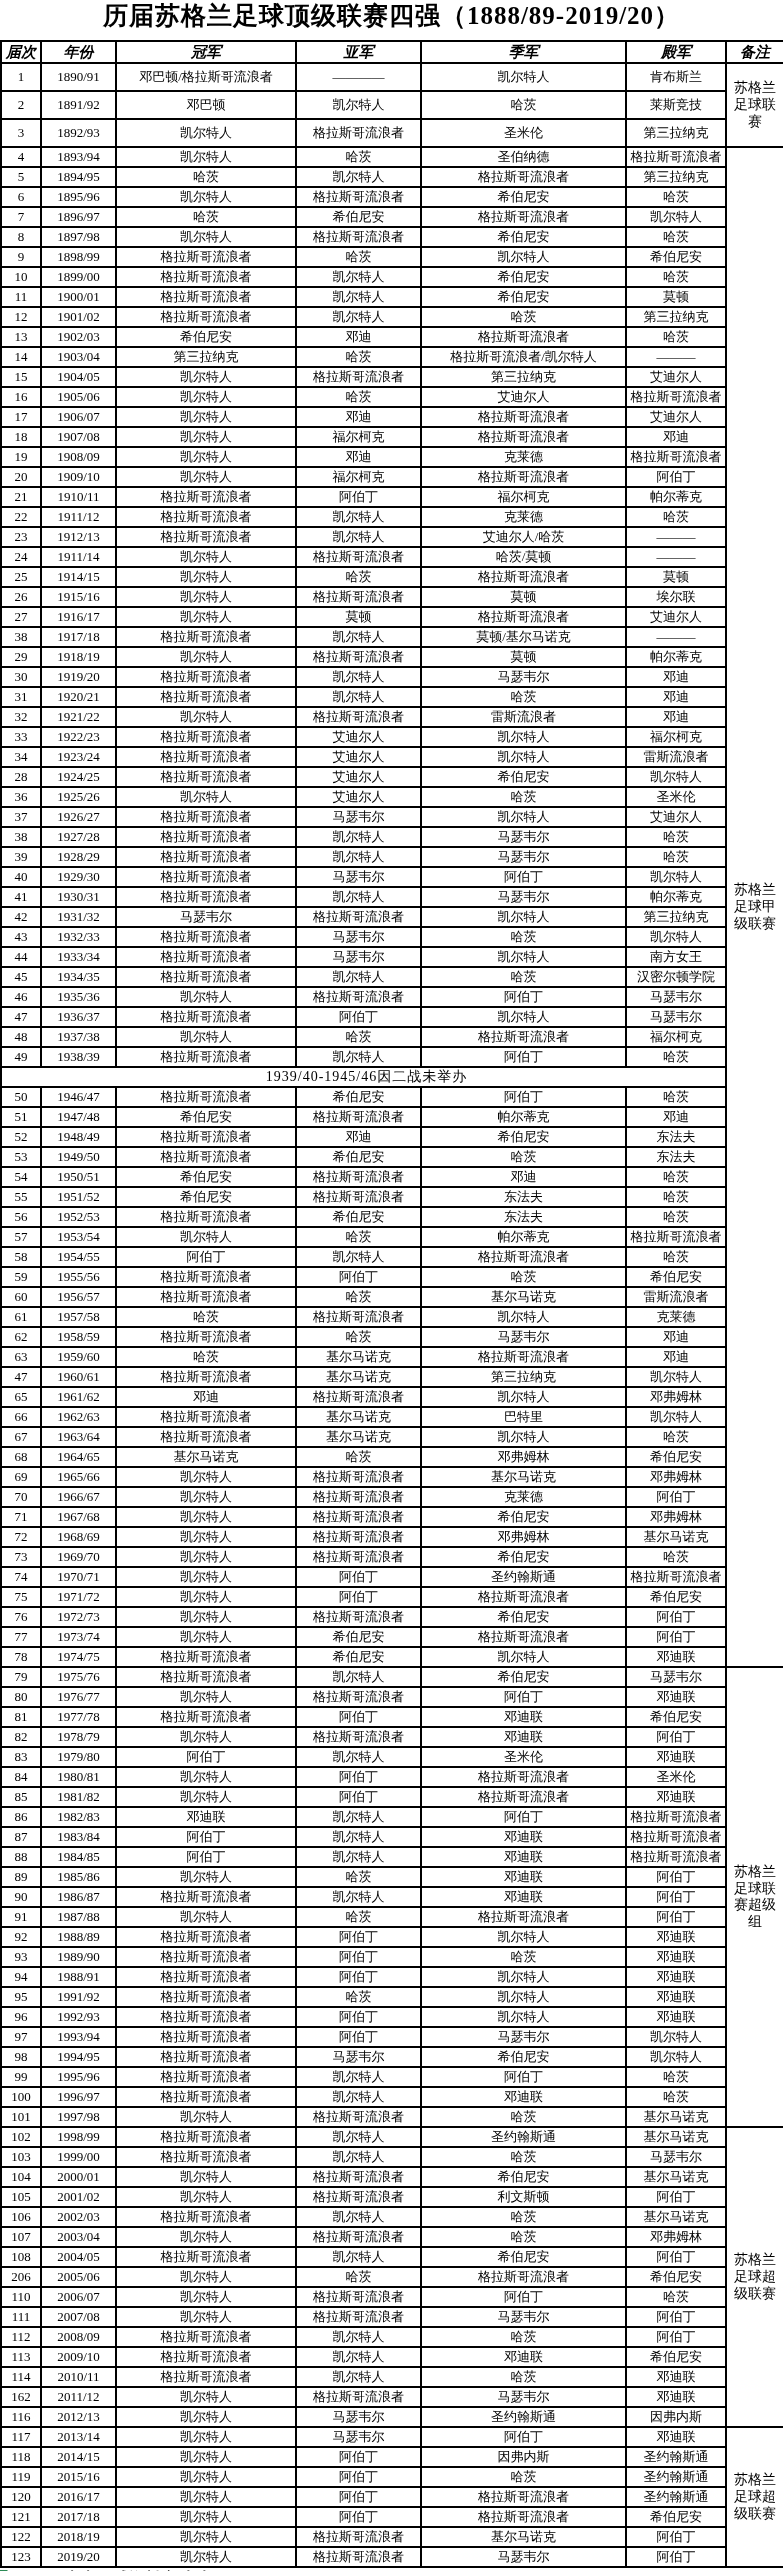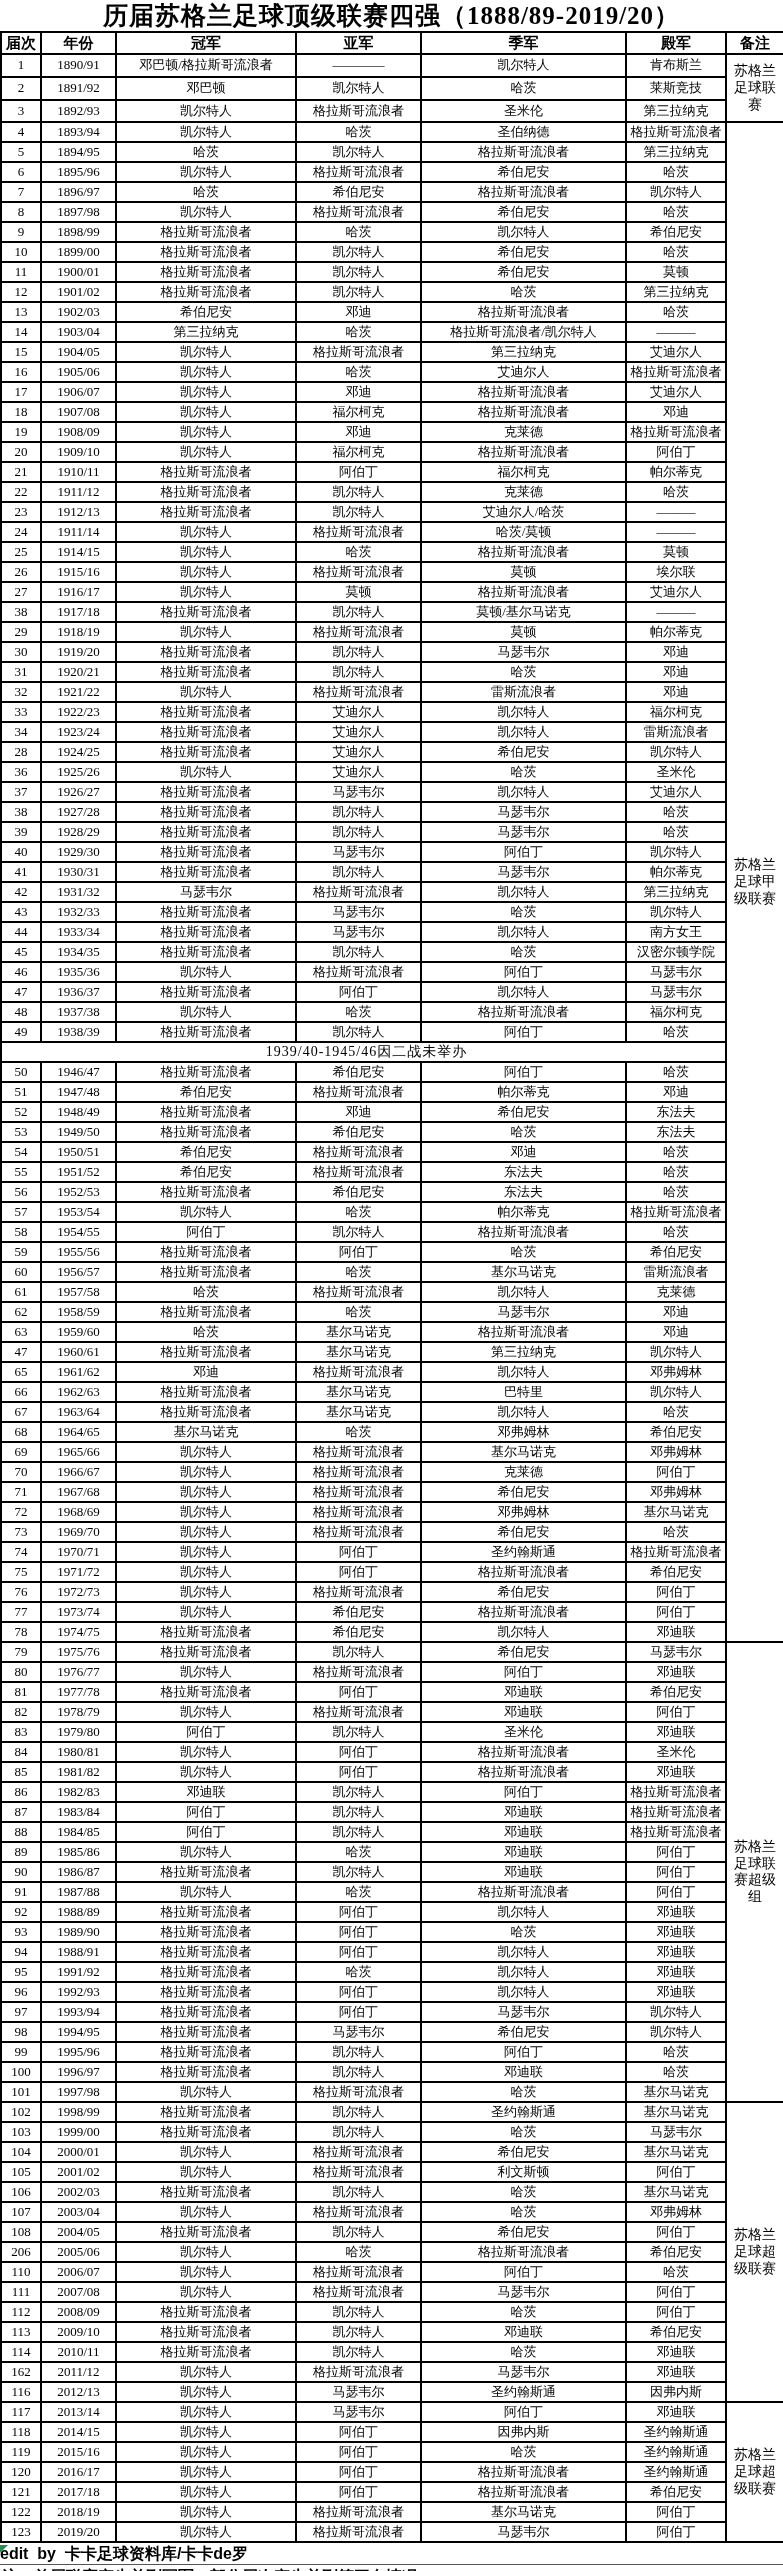--- a/index.html
+++ b/index.html
@@ -1,24 +1,24 @@
 <!DOCTYPE html>
 <html><head>
 <meta charset="utf-8">
 <style>
   html,body{margin:0;padding:0;background:#ffffff;}
   body{width:783px;font-family:"Liberation Serif","DejaVu Serif",serif;color:#000;}
   .page{width:783px;}
-  .title{height:31px;line-height:31px;text-align:center;font-size:25px;font-weight:bold;letter-spacing:1px;white-space:nowrap;}
+  .title{height:40px;line-height:31px;text-align:center;font-size:25px;font-weight:bold;letter-spacing:1px;white-space:nowrap;}
   table{border-collapse:collapse;width:783px;table-layout:fixed;}
   th,td{border:2px solid #000;padding:0 2px;overflow:hidden;}
-  th{font-size:15px;font-weight:bold;height:20px;}
+  th{font-size:15px;font-weight:bold;height:20px;font-style:italic;}
   td{font-size:13px;text-align:center;white-space:nowrap;height:18px;}
   tbody tr{height:20px;}
-  td.remark{white-space:normal;font-size:14px;line-height:1.2;text-align:center;vertical-align:middle;padding:8px 3px;}
+  td.remark{white-space:normal;font-size:14px;line-height:1.2;text-align:center;vertical-align:middle;padding:16px 3px;}
   td.war{font-size:14px;letter-spacing:1px;padding-left:8px;}
   .below{position:relative;}
   .credit{height:21px;line-height:21px;text-align:left;padding-right:34px;font-weight:bold;font-size:16px;white-space:pre;font-family:Liberation Sans, sans-serif;}
   .footnote{border-top:1px solid #555;height:24px;line-height:24px;font-weight:bold;font-size:16px;padding-left:2px;white-space:nowrap;}
   .corner{position:absolute;left:0;top:2px;width:0;height:0;border-top:8px solid #2e8b57;border-right:8px solid transparent;}
 </style>
 </head>
 <body>
 
 <div class="page">

